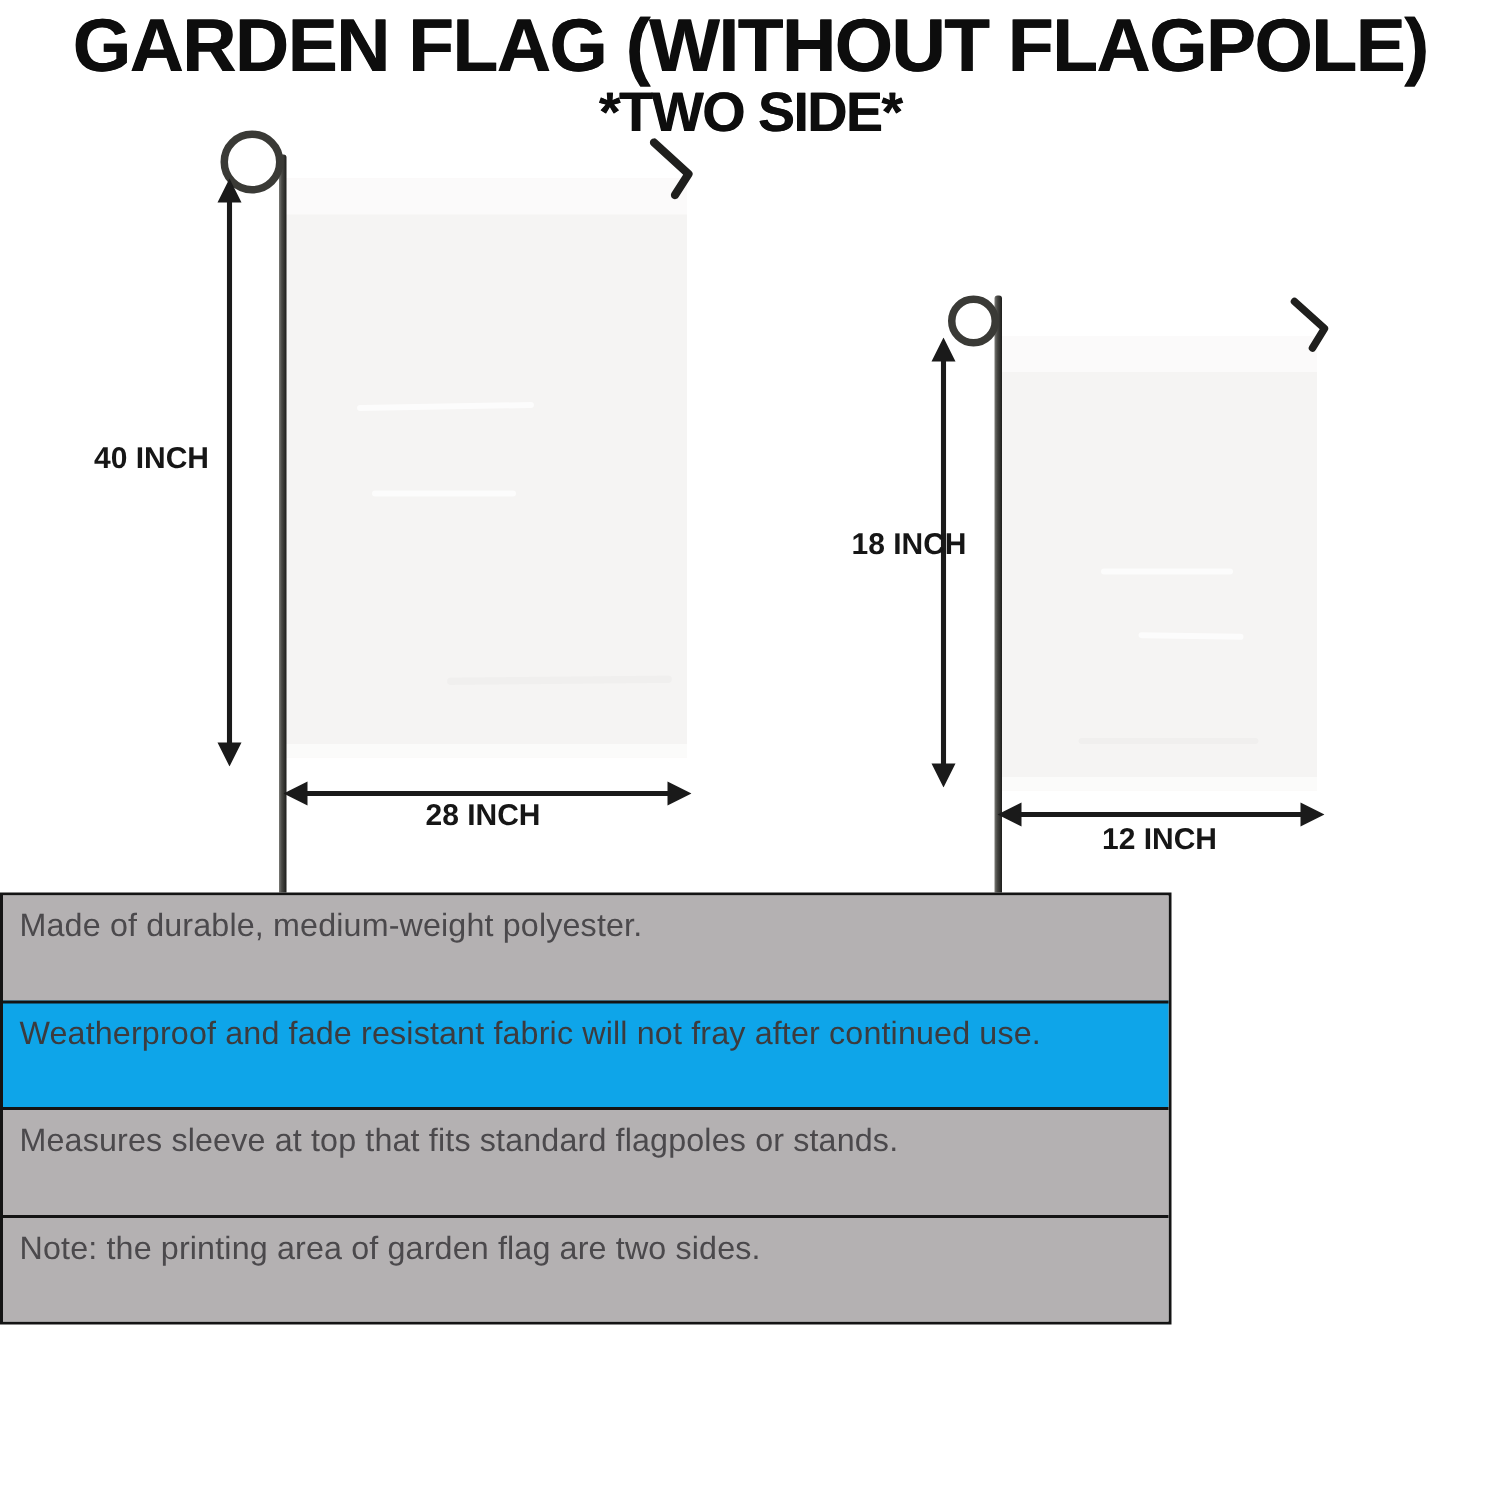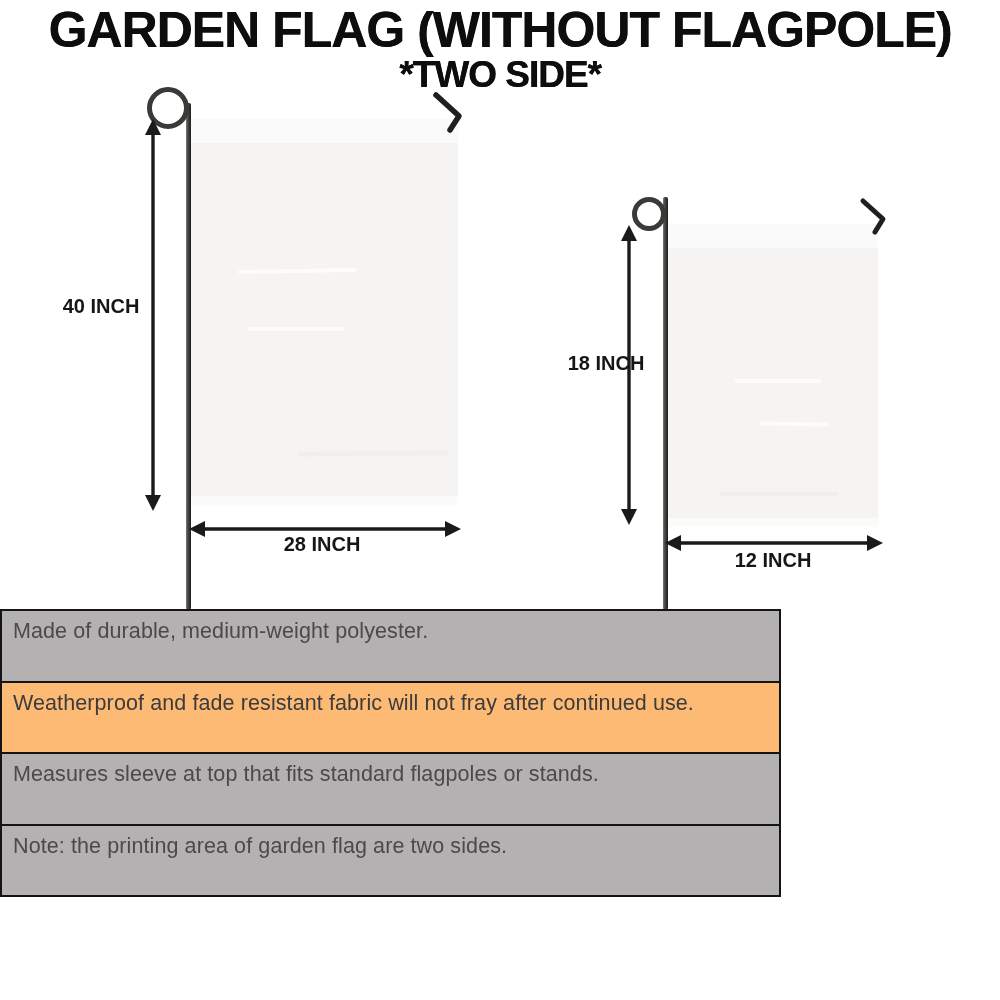--- a/index.html
+++ b/index.html
@@ -32,31 +32,31 @@
     position:absolute;border:5px solid #3a3a36;border-radius:50%;
     background:transparent;
   }
   .dim-label{
     position:absolute;width:100px;text-align:center;
     font-size:20px;font-weight:bold;color:#161616;letter-spacing:0;
   }
   .arrow-svg,.hook-svg{position:absolute;}
   
   .feature-table{
-    position:absolute;left:0;top:609px;width:777px;height:284px;
+    position:absolute;left:0;top:595px;width:777px;height:284px;
     border:2px solid #141414;display:flex;flex-direction:column;
     background:#ffffff;
   }
   .feature-row{
     flex:1 1 0;padding:8px 0 0 11px;box-sizing:border-box;
     font-size:21.5px;line-height:1.2;letter-spacing:0.1px;
   }
   .feature-row + .feature-row{border-top:2px solid #141414;}
   .feature-row.shaded{background:#b4b1b2;color:#4b494c;}
-  .feature-row.plain{background:#fdba74;color:#3c3b3e;}
+  .feature-row.plain{background:#0ea5e9;color:#3c3b3e;}
 </style>
 </head>
 <body>
 
 <div class="title">
   <div class="line1">GARDEN FLAG (WITHOUT FLAGPOLE)</div>
   <div class="line2">*TWO SIDE*</div>
 </div>
 
 <div>

